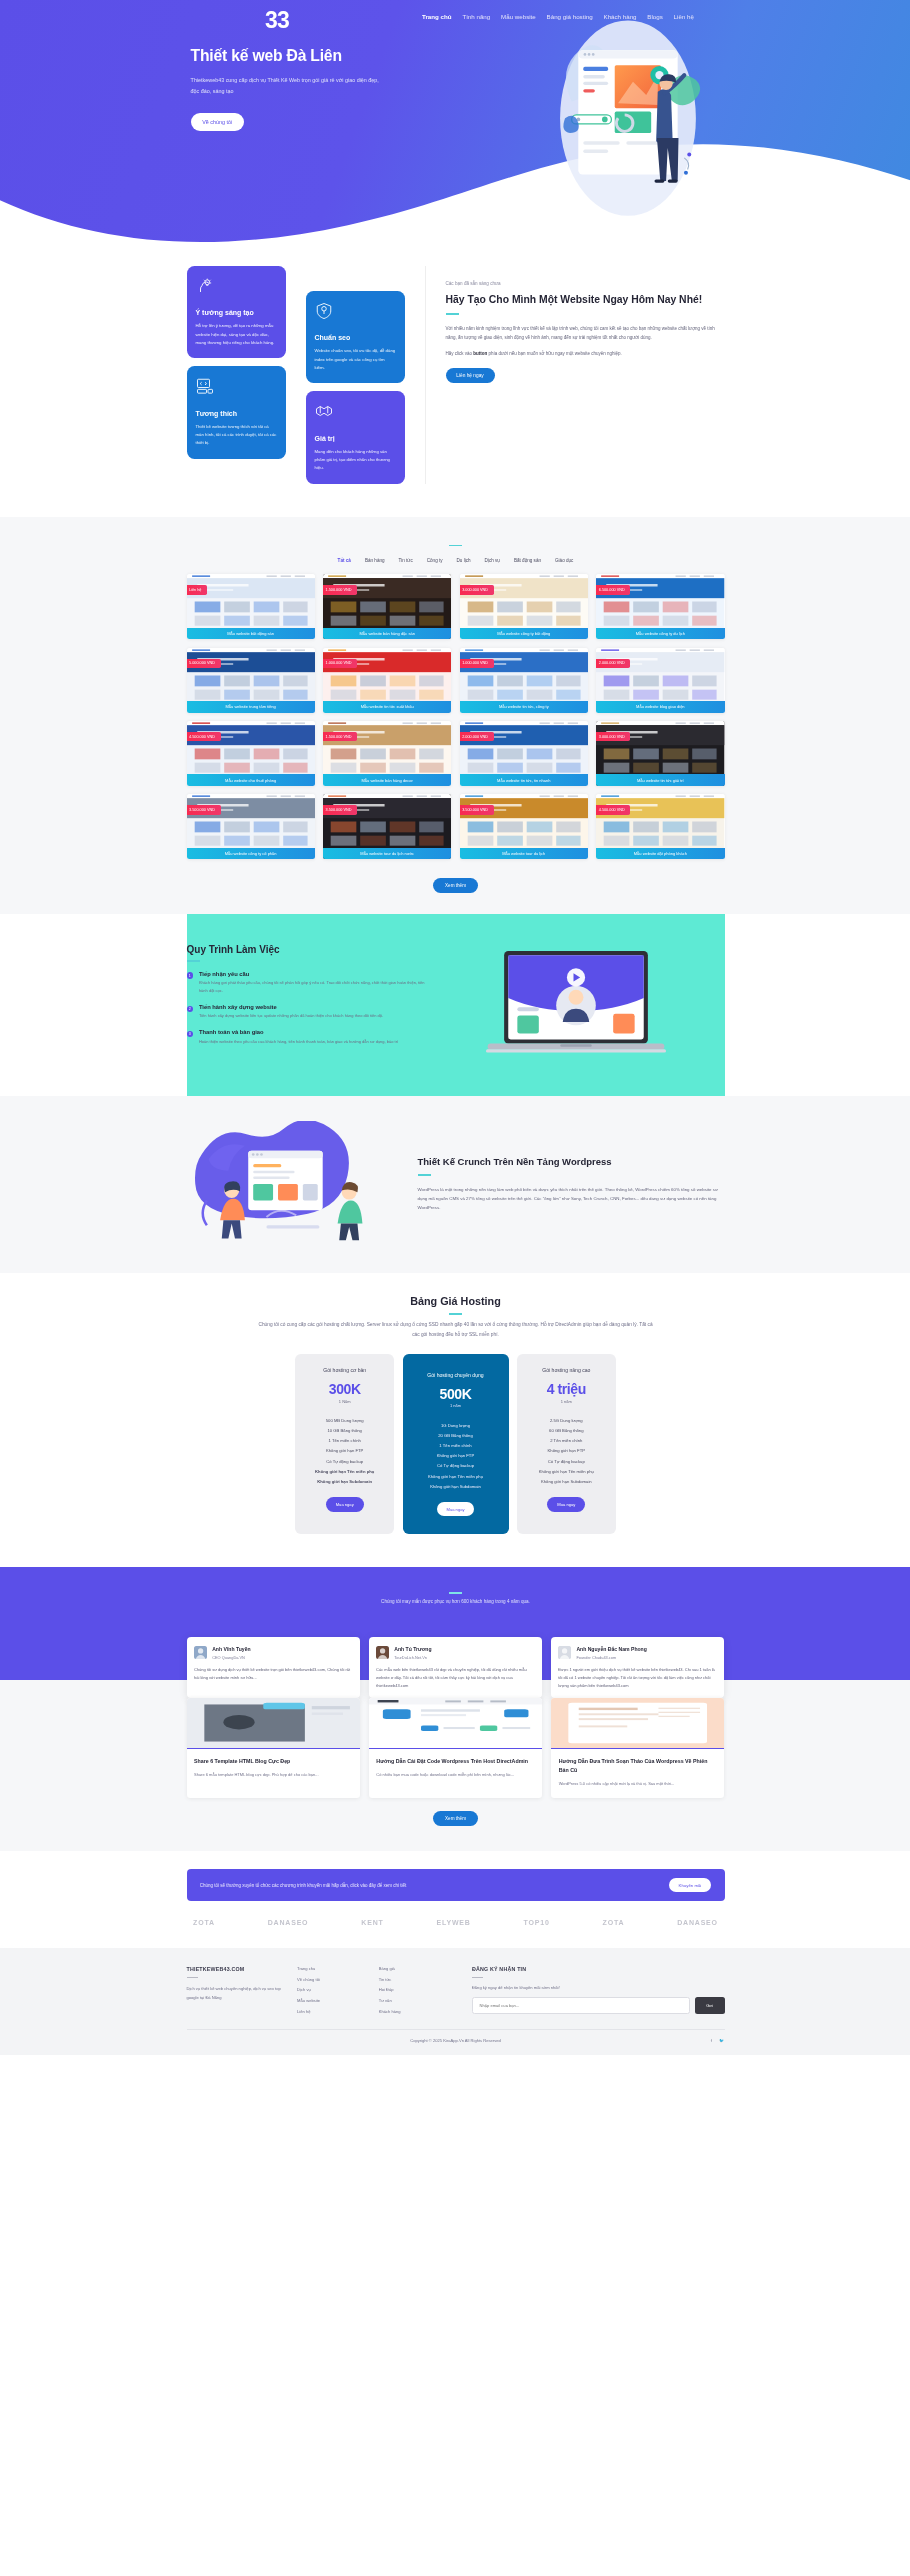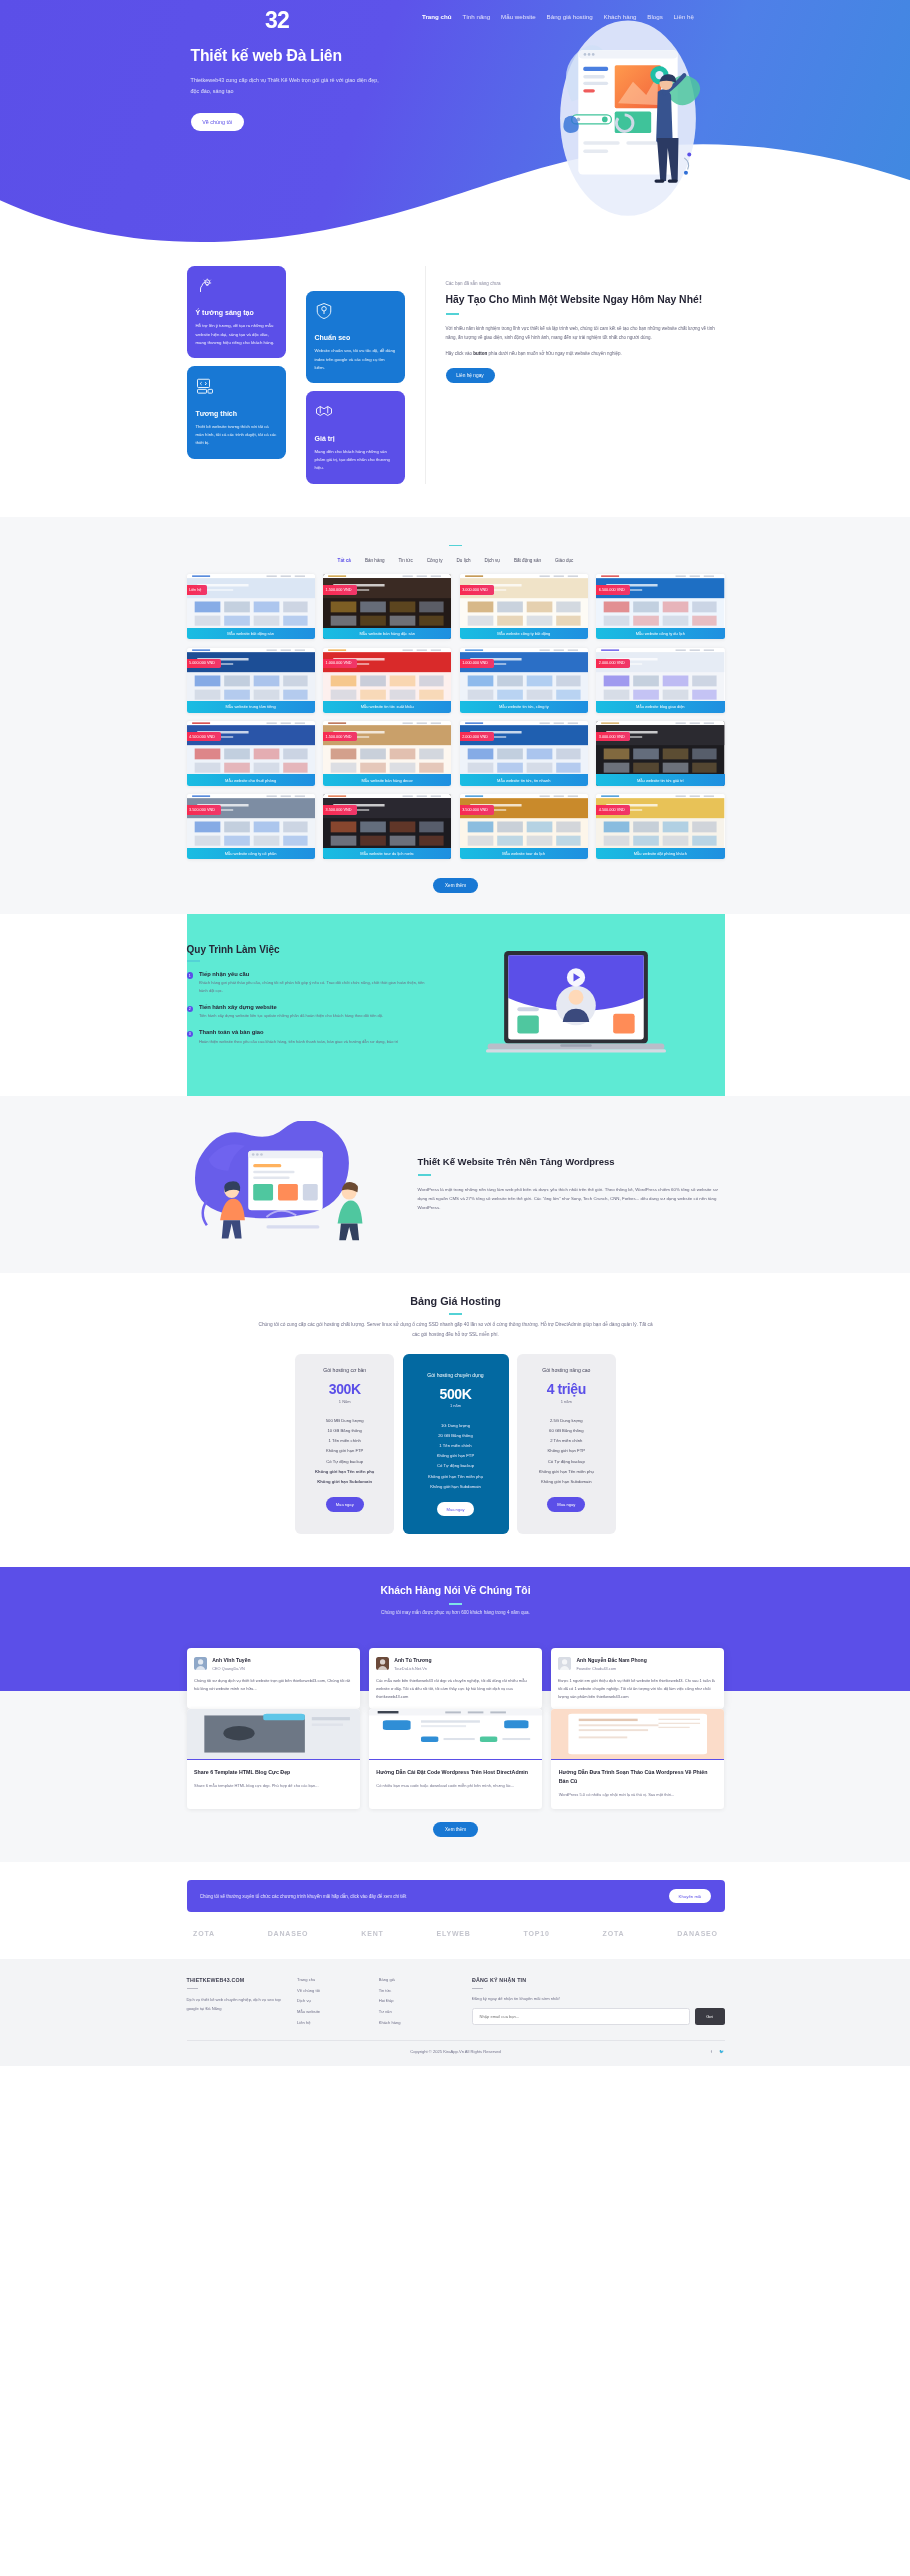--- a/index.html
+++ b/index.html
@@ -145,21 +145,21 @@
 <body>
 
 <div class="wrap">
 
   <section class="hero">
     <svg class="hero-wave" viewBox="0 0 1100 180" preserveAspectRatio="none">
       <path d="M0,120 C120,175 260,185 420,150 C560,120 640,70 790,55 C900,44 1010,66 1100,96 L1100,180 L0,180 Z" fill="#ffffff"></path>
     </svg>
 
     <div class="nav">
-      <div class="logo">32</div>
+      <div class="logo">33</div>
       <div class="navlinks">
         <a href="#" class="active">Trang chủ</a>
         <a href="#">Tính năng</a>
         <a href="#">Mẫu website</a>
         <a href="#">Bảng giá hosting</a>
         <a href="#">Khách hàng</a>
         <a href="#">Blogs</a>
         <a href="#">Liên hệ</a>
       </div>
     </div>
@@ -785,21 +785,21 @@
             <circle cx="196" cy="86" r="9" fill="#ffd9b8"></circle>
             <path d="M187 84 q2-12 12-10 q10 2 7 12 q-9-5-19-2z" fill="#6b4a32"></path>
             <path d="M182 124 q4-28 16-28 q12 0 14 28z" fill="#4fc79f"></path>
             <path d="M186 124 l-2 20 h8 l4-16 l4 16 h8 l-2-20z" fill="#32405f"></path>
           </g>
           <path d="M96 116 q16-14 36-2" stroke="#fff" stroke-width="2.5" fill="none" opacity=".5"></path>
           <rect x="96" y="126" width="64" height="4" rx="2" fill="#c5c9e8" opacity=".6"></rect>
           <path d="M24 96 q-10 16 0 30" stroke="#6f63ef" stroke-width="3" fill="none"></path>
         </svg>
         <div class="wp-txt">
-          <h2>Thiết Kế Website Trên Nền Tảng Wordpress</h2>
+          <h2>Thiết Kế Crunch Trên Nền Tảng Wordpress</h2>
           <div class="rule"></div>
           <p>WordPress là một trong những nền tảng làm web phổ biến và được yêu thích nhất trên thế giới. Theo thống kê, WordPress chiếm 60% tổng số website sử dụng mã nguồn CMS và 27% tổng số website trên thế giới. Các "ông lớn" như Sony, Tech Crunch, CNN, Forbes... đều đang sử dụng website có nền tảng WordPress.</p>
         </div>
       </div>
     </div>
   </section>
 
   <section>
     <div class="sec-head">
       <h2>Bảng Giá Hosting</h2>
@@ -833,21 +833,20 @@
               <li class="">Không giới hạn FTP</li>
               <li class="">Có Tự động backup</li>
               <li class="">Không giới hạn Tên miền phụ</li>
               <li class="">Không giới hạn Subdomain</li>
             </ul><button class="btn-buy">Mua ngay</button></div>
         </div>
     </div>
   </section>
 
   <section class="testi">
-    <h2>Khách Hàng Nói Về Chúng Tôi</h2>
     <div class="rule"></div>
     <div class="tsub">Chúng tôi may mắn được phục vụ hơn 600 khách hàng trong 4 năm qua.</div>
     <div class="container">
       <div class="tcards" id="tcards">
           <div class="tcard">
             <div class="thead">
               <div class="tav"><svg width="13.2" height="13.2" viewBox="0 0 16 16">
                   <rect width="16" height="16" fill="#8fa8c8"></rect>
                   <circle cx="8" cy="6" r="3.2" fill="#ffffff" opacity=".75"></circle>
                   <path d="M2 16 q2-5 6-5 q4 0 6 5z" fill="#ffffff" opacity=".7"></path>

